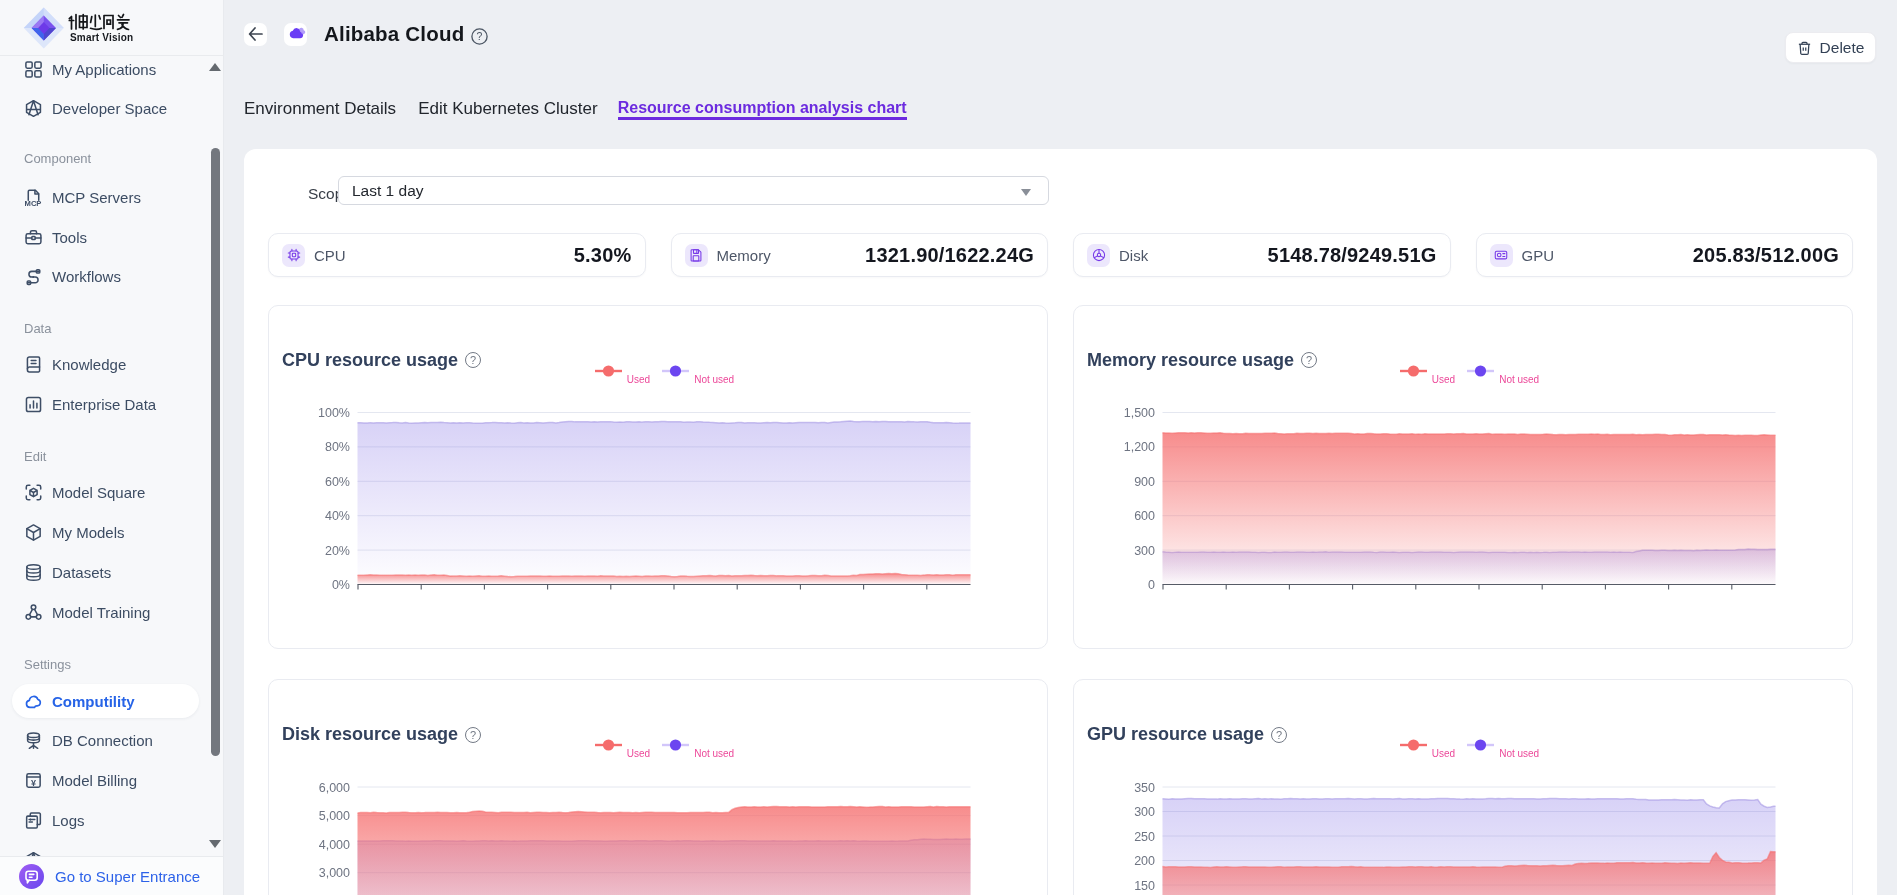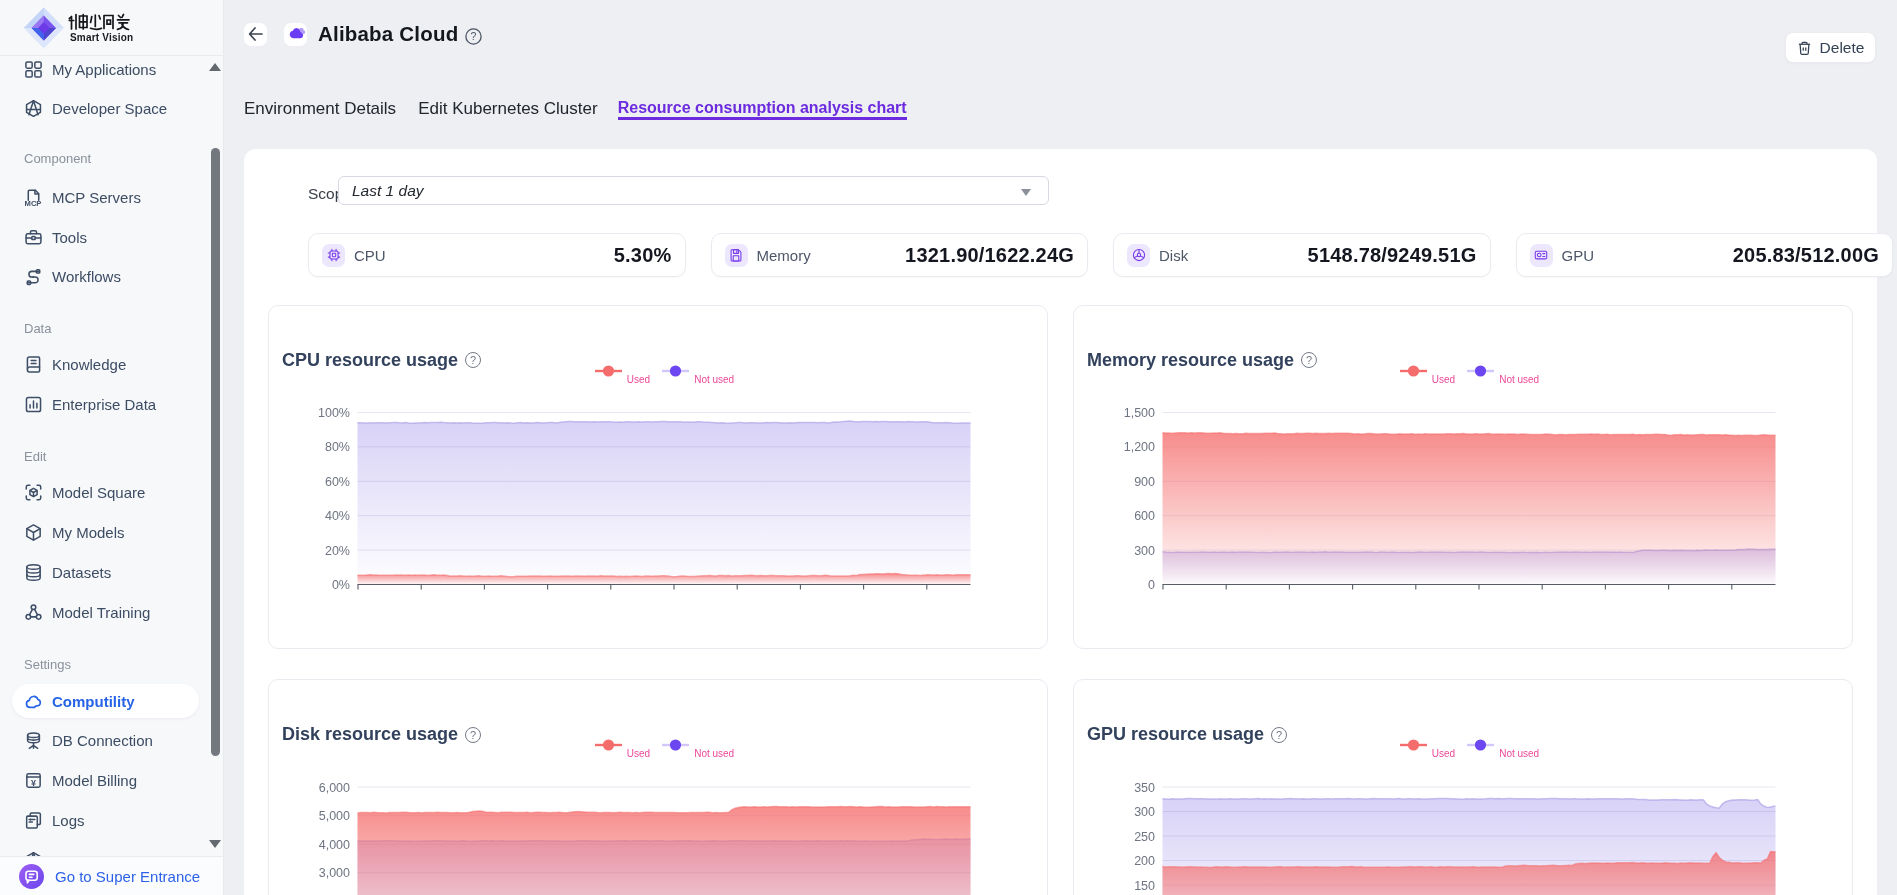--- a/index.html
+++ b/index.html
@@ -16,33 +16,33 @@
 .nitem.act .t{color:#2764e7;font-weight:bold;}
 .sb-thumb{position:absolute;left:211px;top:148px;width:9px;height:608px;background:#73777e;border-radius:5px;}
 .sb-up{position:absolute;left:209px;top:63px;width:0;height:0;border-left:6px solid transparent;border-right:6px solid transparent;border-bottom:8px solid #64696f;}
 .sb-dn{position:absolute;left:209px;top:840px;width:0;height:0;border-left:6px solid transparent;border-right:6px solid transparent;border-top:8px solid #64696f;}
 .bottombar{position:absolute;left:0;bottom:0;width:223px;height:39px;background:#fbfcfd;border-top:1px solid #e9ebee;display:flex;align-items:center;padding-left:19px;}
 .bottombar .t{margin-left:11px;font-size:15px;color:#2d62e9;}
 
 .main{position:absolute;left:225px;top:0;width:1672px;height:895px;}
 .hrow{position:absolute;left:19px;top:22px;height:24px;display:flex;align-items:center;}
 .icbox{width:23px;height:23px;background:#fff;border-radius:7px;display:flex;align-items:center;justify-content:center;}
-.htitle{font-size:20.5px;font-weight:bold;color:#14171c;margin-left:11px;letter-spacing:.2px;}
+.htitle{font-size:20.5px;font-weight:bold;color:#14171c;margin-left:17px;letter-spacing:.2px;}
 .subtitle{position:absolute;left:19px;top:59px;font-size:12.9px;color:#8f959e;}
 .tabs{position:absolute;left:19px;top:99px;display:flex;}
 .tab{font-size:17px;color:#22262d;margin-right:17px;}
 .tab.on{color:#6c2bdf;font-weight:bold;font-size:16px;letter-spacing:0;border-bottom:3px solid #6c2bdf;}
 .delbtn{position:absolute;right:21px;top:32px;width:91px;height:31px;background:#fff;border:1px solid #ececf0;border-radius:8px;display:flex;align-items:center;justify-content:center;box-shadow:0 1px 2px rgba(30,40,60,.04);}
 .delbtn span{font-size:15.5px;color:#334155;margin-left:8px;}
 .panel{position:absolute;left:19px;top:149px;width:1633px;height:760px;background:#fff;border-radius:12px;}
 .scope{position:absolute;left:24px;top:36px;font-size:15.5px;color:#363c46;margin-left:40px;}
 .select{position:absolute;left:94px;top:27px;width:711px;height:29px;border:1px solid #d6d9e0;border-radius:6px;background:#fff;display:flex;align-items:center;padding-left:13px;}
-.select .v{font-size:15.5px;color:#23272e;font-style:italic;}
+.select .v{font-size:15.5px;color:#23272e;}
 .select .caret{position:absolute;right:17px;top:12px;width:0;height:0;border-left:5.5px solid transparent;border-right:5.5px solid transparent;border-top:7px solid #8a8f98;}
-.statrow{position:absolute;left:24px;top:84px;width:1585px;height:44px;display:flex;gap:25px;margin-left:40px;}
+.statrow{position:absolute;left:24px;top:84px;width:1585px;height:44px;display:flex;gap:25px;}
 .stat{flex:1;background:#fff;border:1px solid #e9ebf1;border-radius:10px;display:flex;align-items:center;padding:0 13px;box-shadow:0 1px 2px rgba(30,40,60,.03);}
 .stat .ib{width:23px;height:23px;border-radius:7px;background:#ece7fc;display:flex;align-items:center;justify-content:center;}
 .stat .lb{margin-left:9px;font-size:15px;color:#4d5667;}
 .stat .vl{margin-left:auto;font-size:20px;font-weight:bold;color:#14171f;letter-spacing:.2px;}
 .card{position:absolute;width:780px;height:344px;background:#fff;border:1px solid #e9ebf1;border-radius:10px;}
 .card .ct{position:absolute;left:13px;top:44px;font-size:18px;font-weight:bold;color:#32415c;display:flex;align-items:center;}
 .legend{position:absolute;left:89px;top:51px;width:613px;display:flex;justify-content:center;align-items:center;}
 .legend .lt{font-size:10px;color:#ec4899;margin:17px 0 0 5px;}
 .qm{display:inline-block;width:16px;height:16px;border:1.4px solid #737a86;border-radius:50%;color:#737a86;font-size:11px;font-weight:normal;text-align:center;line-height:15px;margin-left:7px;}
 .chart-svg{position:absolute;left:0;top:0;}

